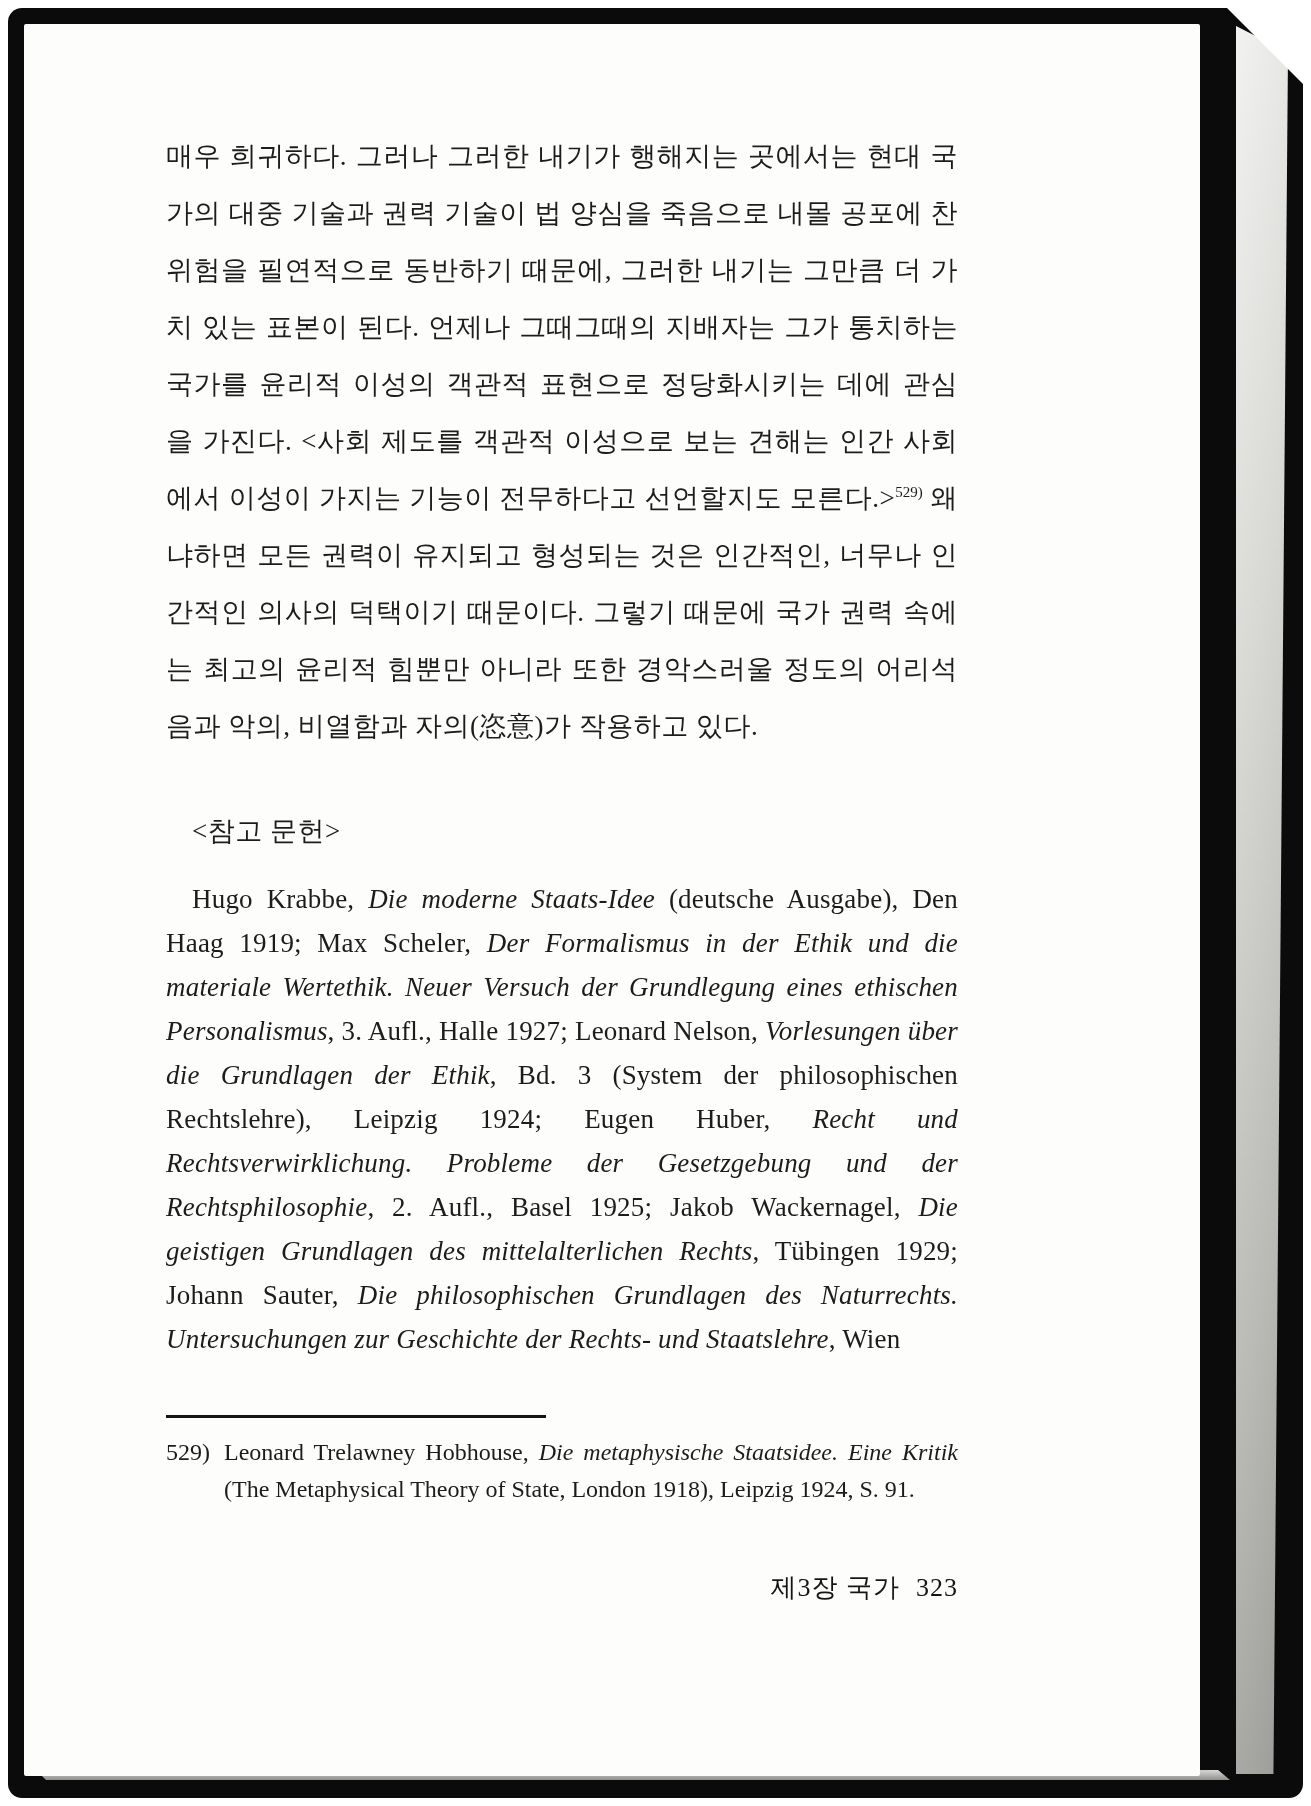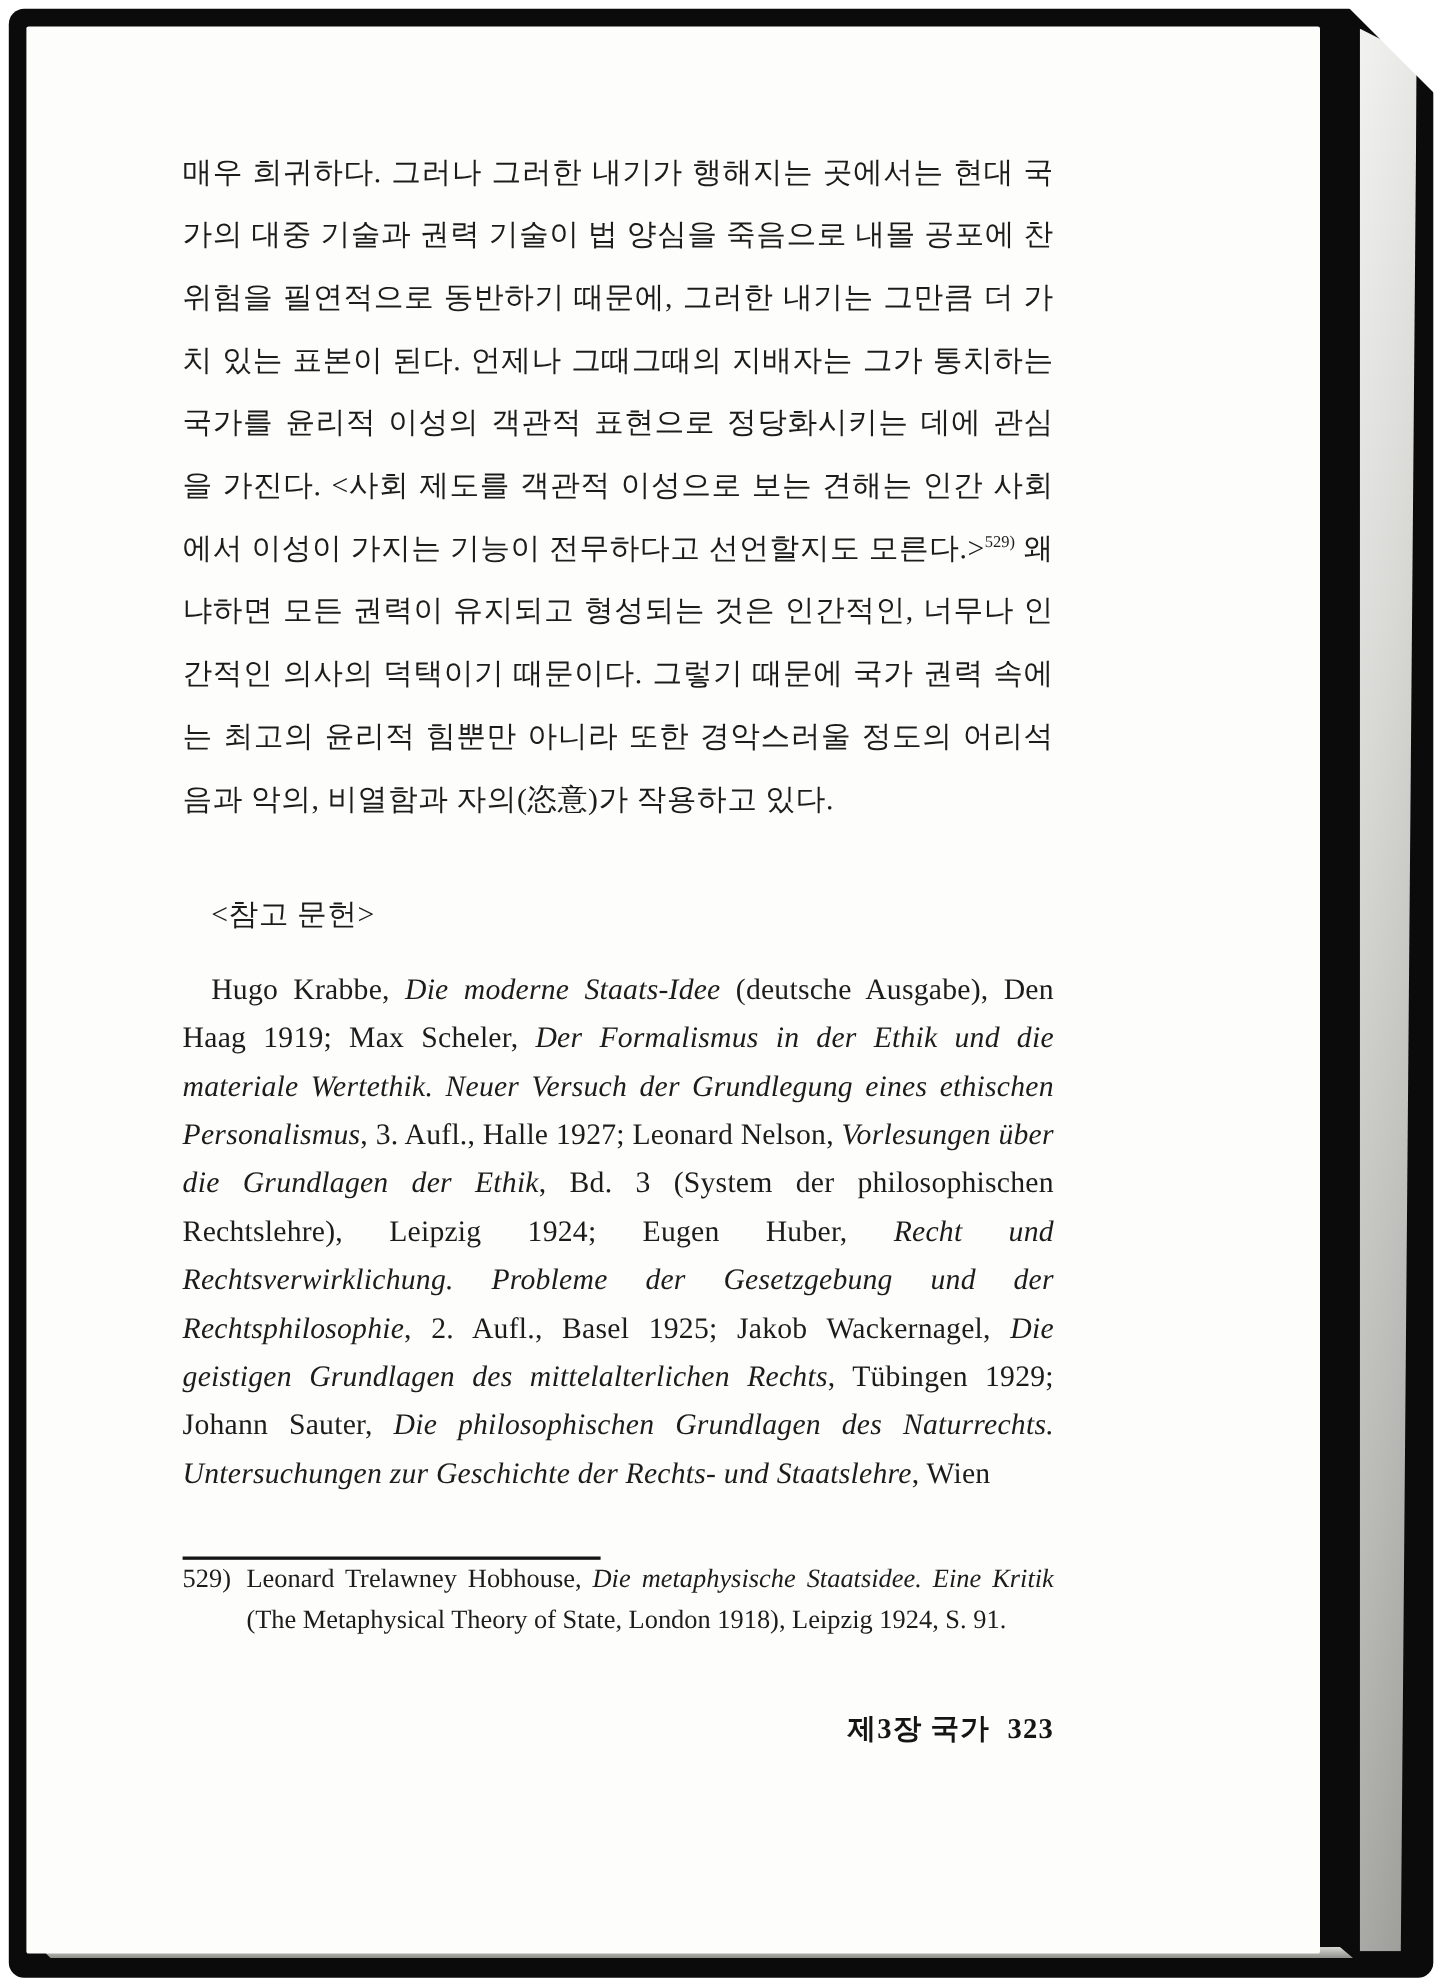--- a/index.html
+++ b/index.html
@@ -104,35 +104,35 @@
   }
   .ref-text i { letter-spacing: 0.2px; }
 
   .fn-sep {
     margin-top: 54px;
     width: 380px;
     border-top: 3px solid #151515;
   }
 
   .footnote {
+    margin-top: 16px;
     font-size: 24px;
     line-height: 37px;
     text-align: justify;
     padding-left: 58px;
     text-indent: -58px;
   }
   .fn-label { margin-right: 14px; }
 
   .footer {
     margin-top: 62px;
     text-align: right;
     font-size: 26px;
     letter-spacing: 1px;
     color: #151515;
-    font-weight: bold;
   }
   .footer .pg-num { margin-left: 16px; }
 </style>
 </head>
 <body>
 
 <div class="scan">
   <div class="frame"></div>
   <div class="page-edge-right"></div>
   <div class="page-edge-bottom"></div>

